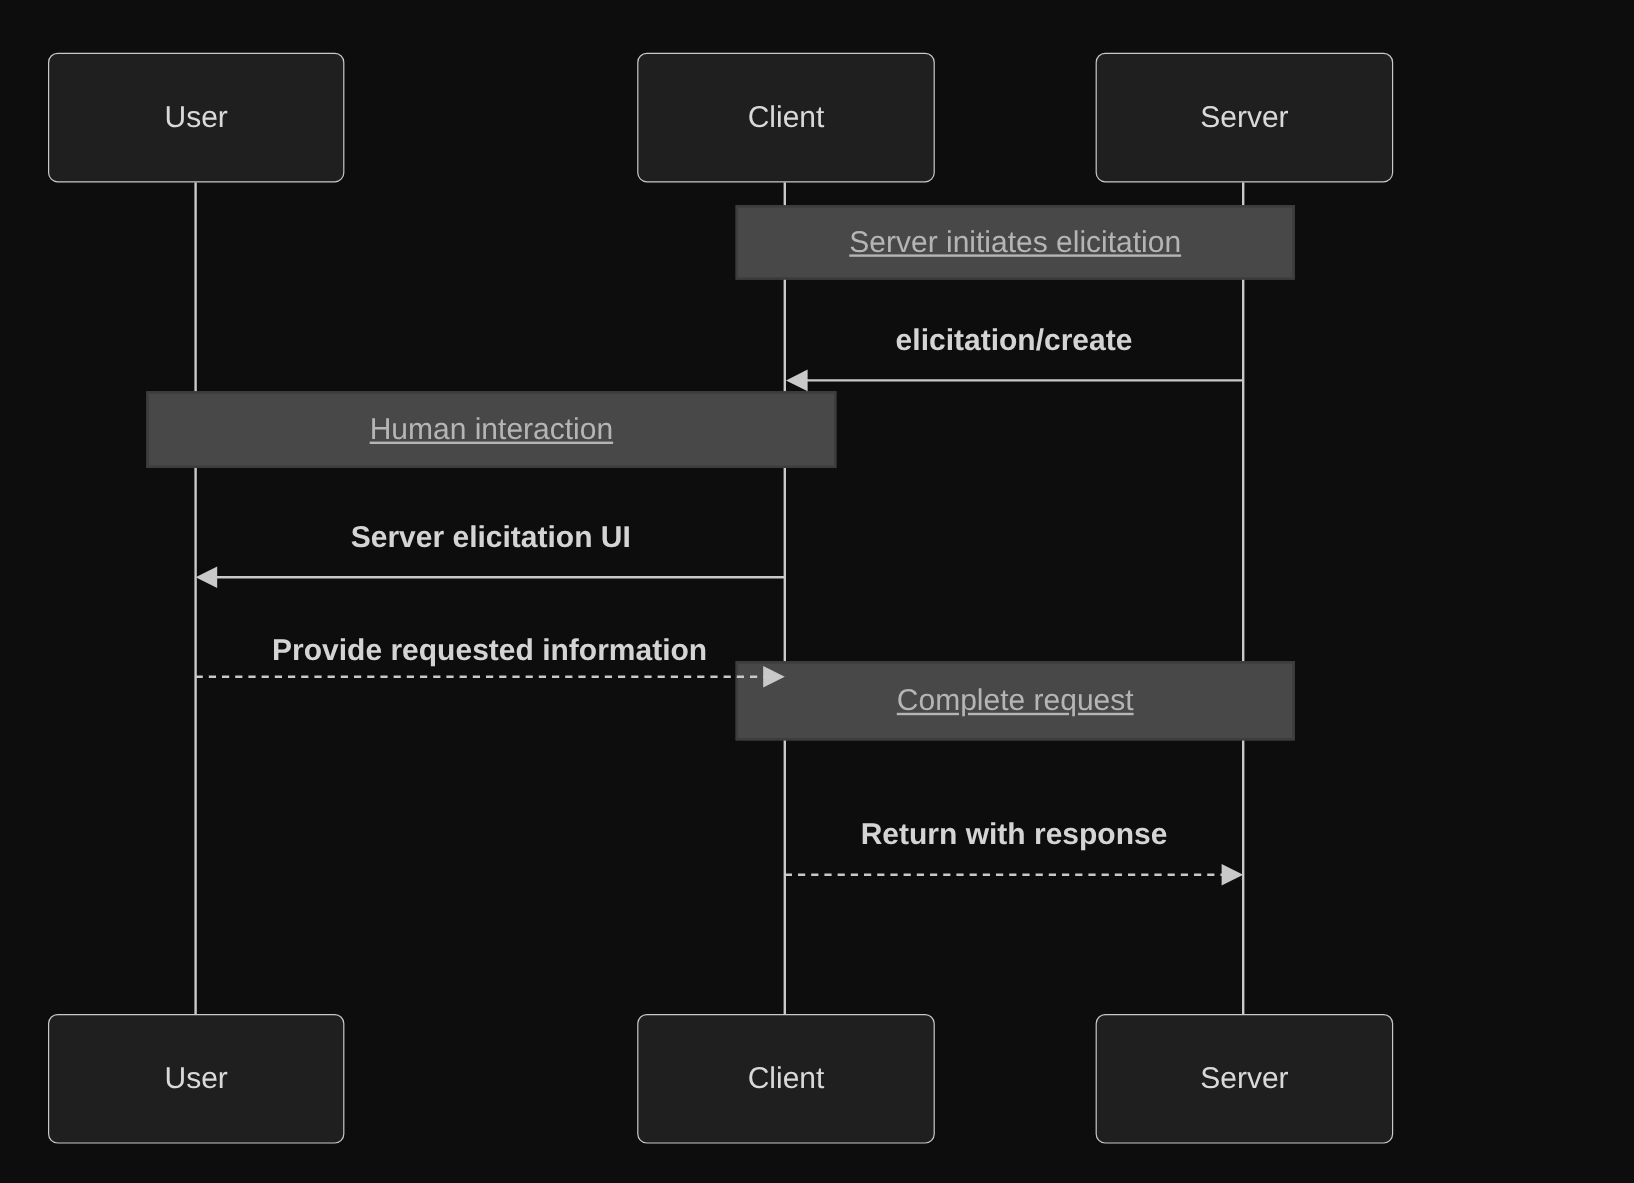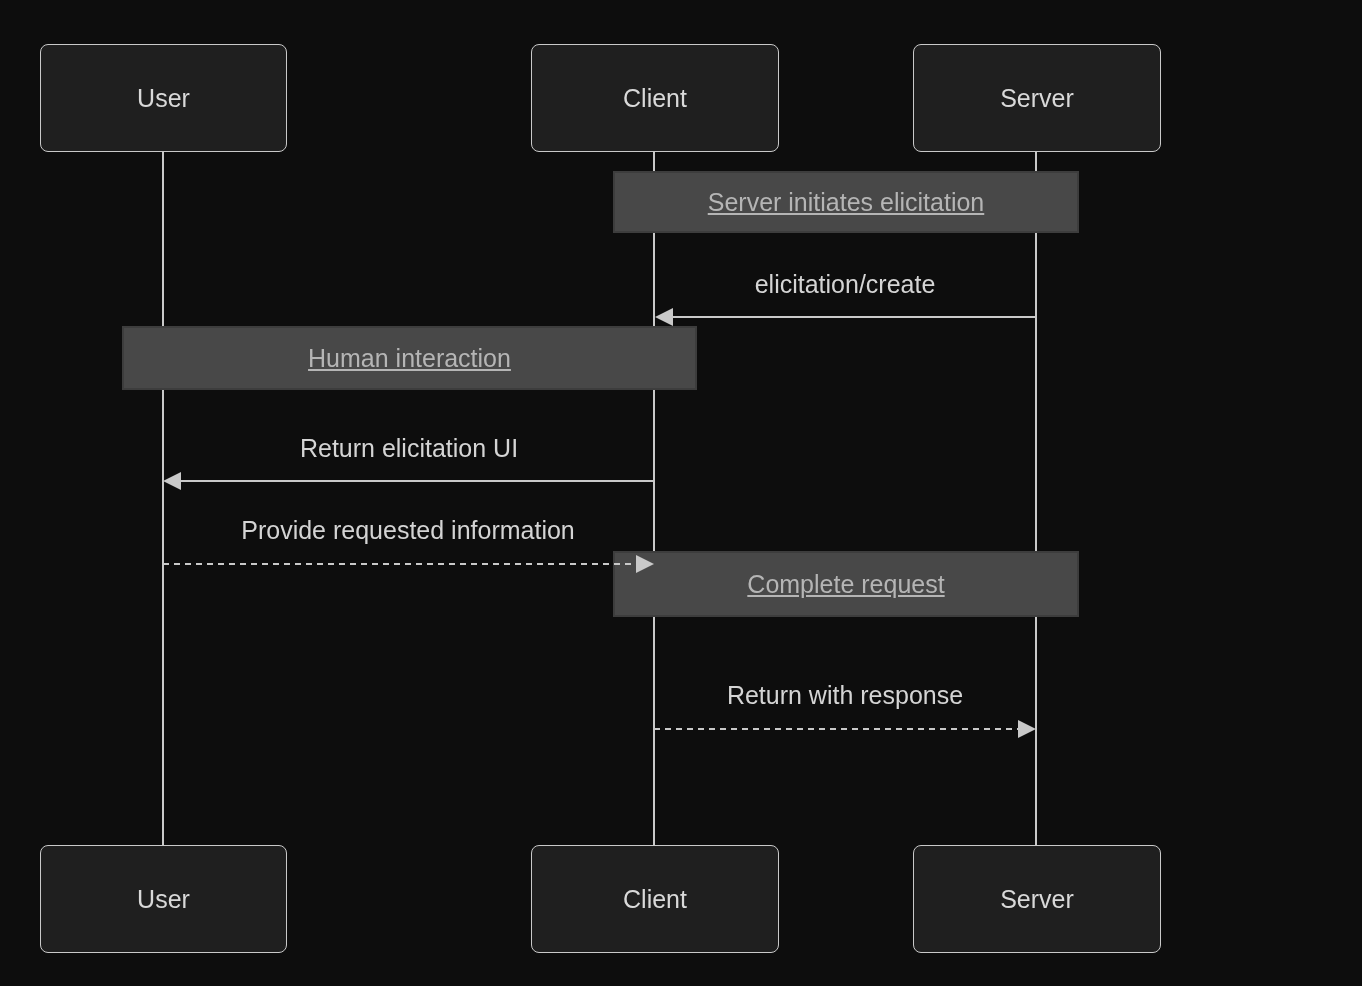--- a/index.html
+++ b/index.html
@@ -50,20 +50,21 @@
     box-sizing: border-box;
     text-decoration: underline;
   }
   .msg-label {
     position: absolute;
     color: var(--message-text, #d4d4d4);
     font-size: 25px;
     text-align: center;
     z-index: 3;
     white-space: nowrap;
+    font-weight: bold;
   }
   .arrows {
     position: absolute;
     left: 0;
     top: 0;
     z-index: 3;
     pointer-events: none;
   }
   .arrows line {
     stroke: var(--line, #c9c9c9);
@@ -109,22 +110,22 @@
     <span>Server initiates elicitation</span>
   </div>
   <div class="note" style="left:122px; top:326px; width:575px; height:64px">
     <span>Human interaction</span>
   </div>
   <div class="note" style="left:613px; top:551px; width:466px; height:66px">
     <span>Complete request</span>
   </div>
 
   <div class="msg-label" style="left:645px; top:270px; width:400px">elicitation/create</div>
-  <div class="msg-label" style="left:209px; top:434px; width:400px">Return elicitation UI</div>
-  <div class="msg-label" style="left:158px; top:516px; width:500px">Provide requested information</div>
+  <div class="msg-label" style="left:209px; top:434px; width:400px">Server elicitation UI</div>
+  <div class="msg-label" style="left:158px; top:528px; width:500px">Provide requested information</div>
   <div class="msg-label" style="left:645px; top:681px; width:400px">Return with response</div>
 
   <svg class="arrows" width="1362" height="986" viewBox="0 0 1362 986">
     <g>
       <line x1="1036" y1="317" x2="671" y2="317"></line>
       <polygon points="655,317 673,308 673,326"></polygon>
     </g>
     <g>
       <line x1="654" y1="481" x2="180" y2="481"></line>
       <polygon points="163,481 181,472 181,490"></polygon>

